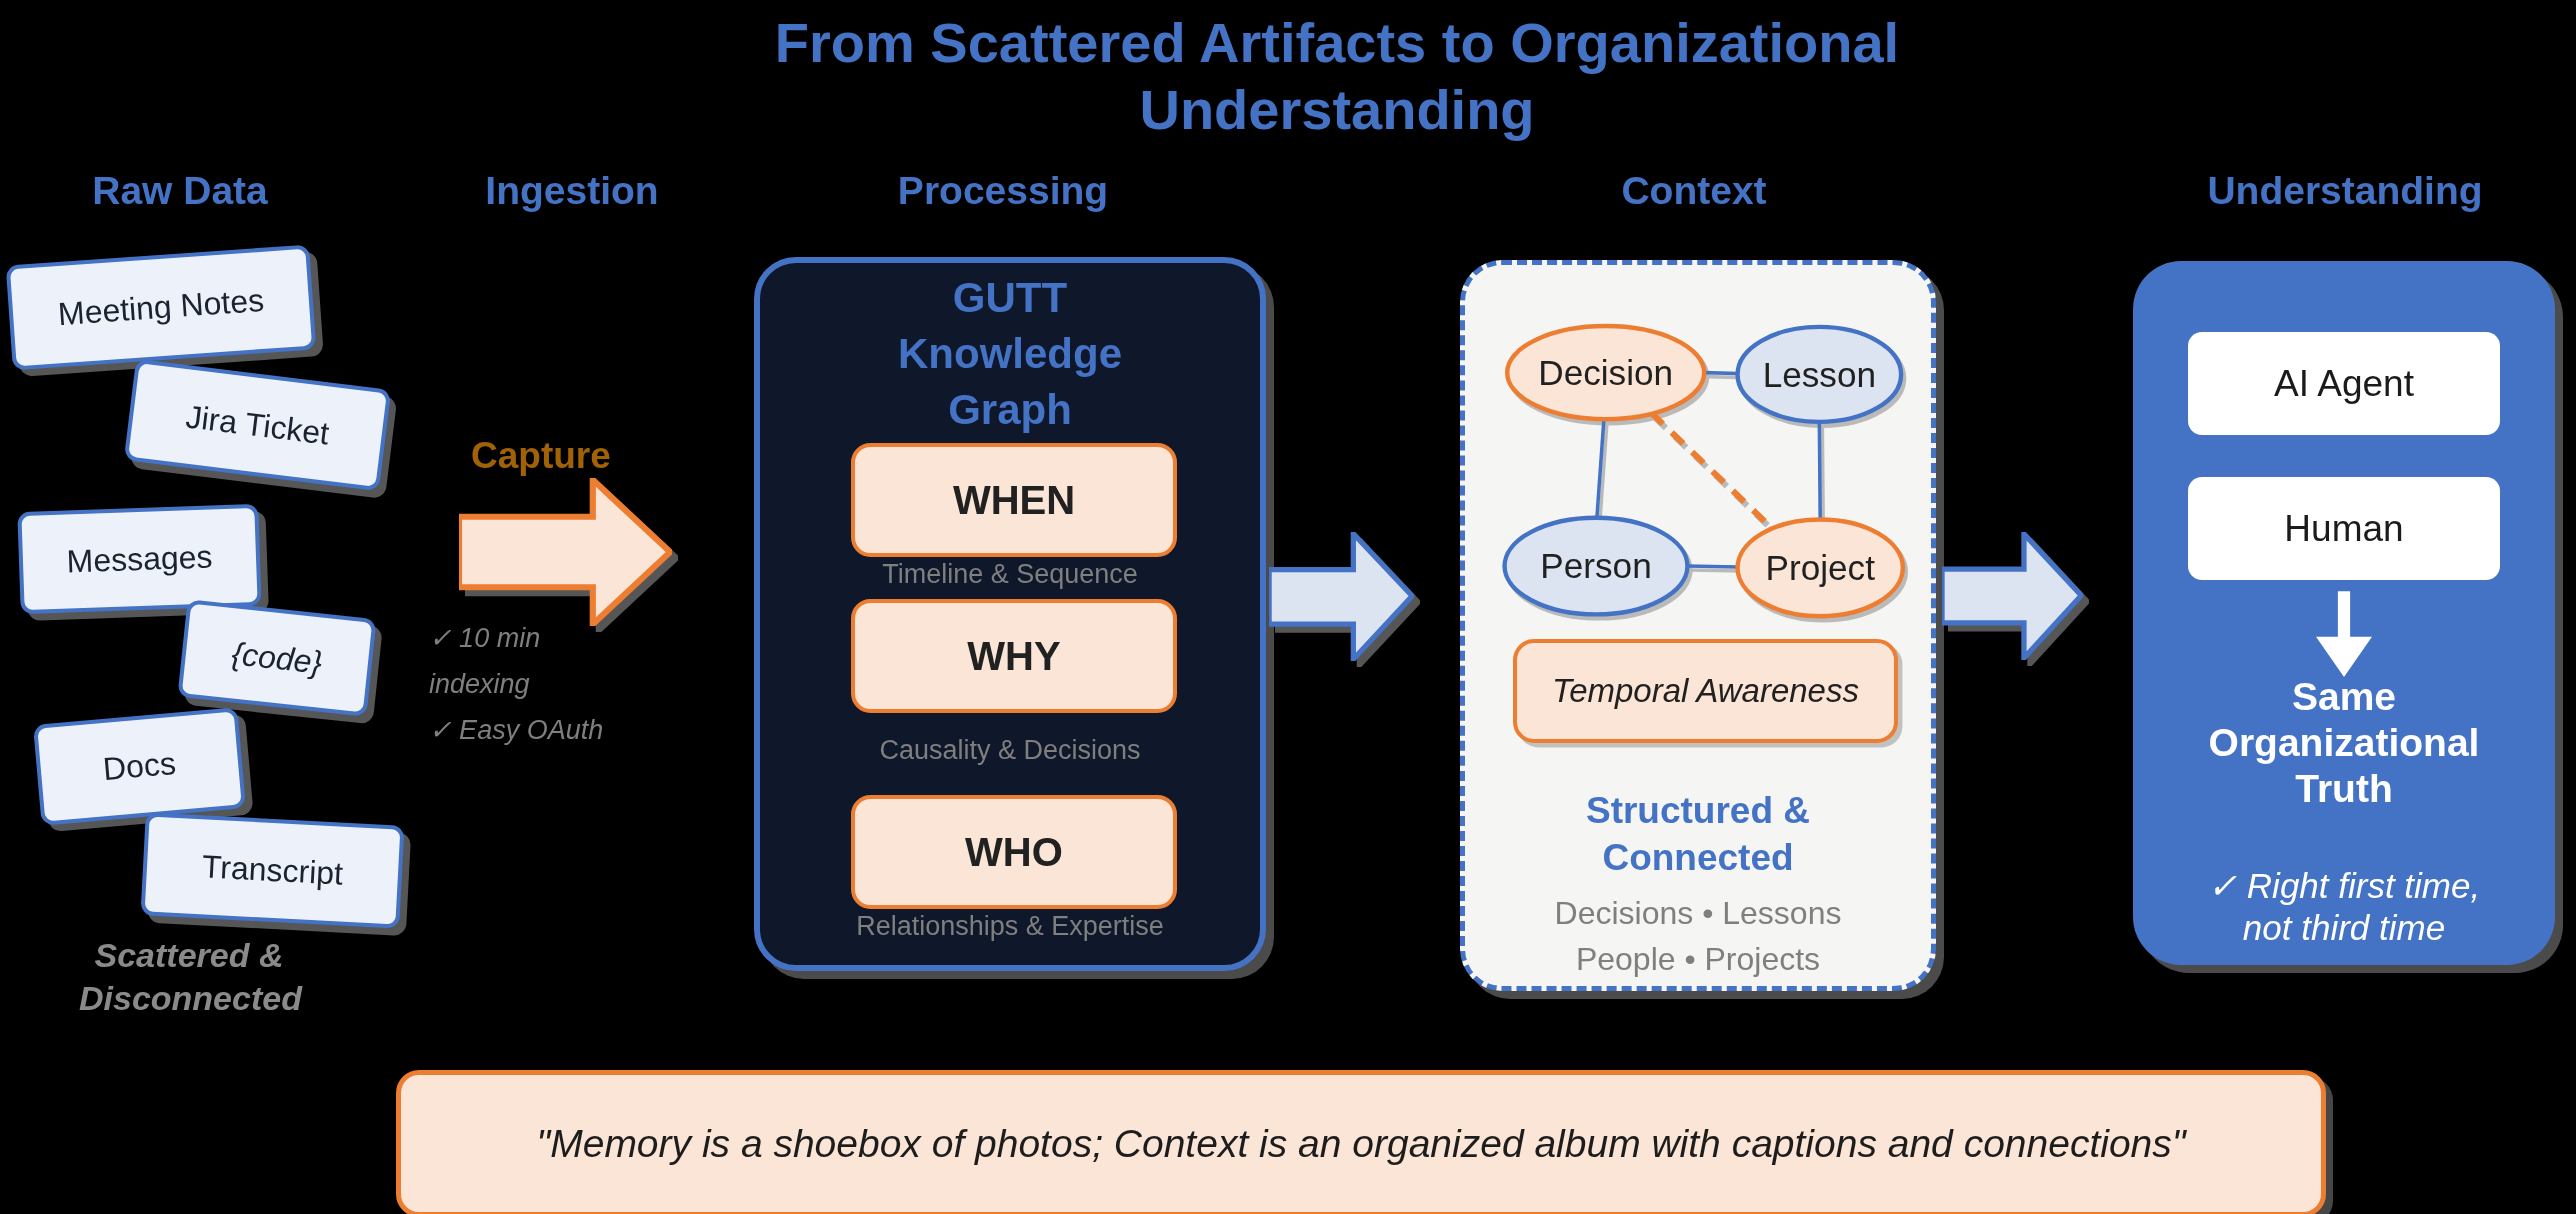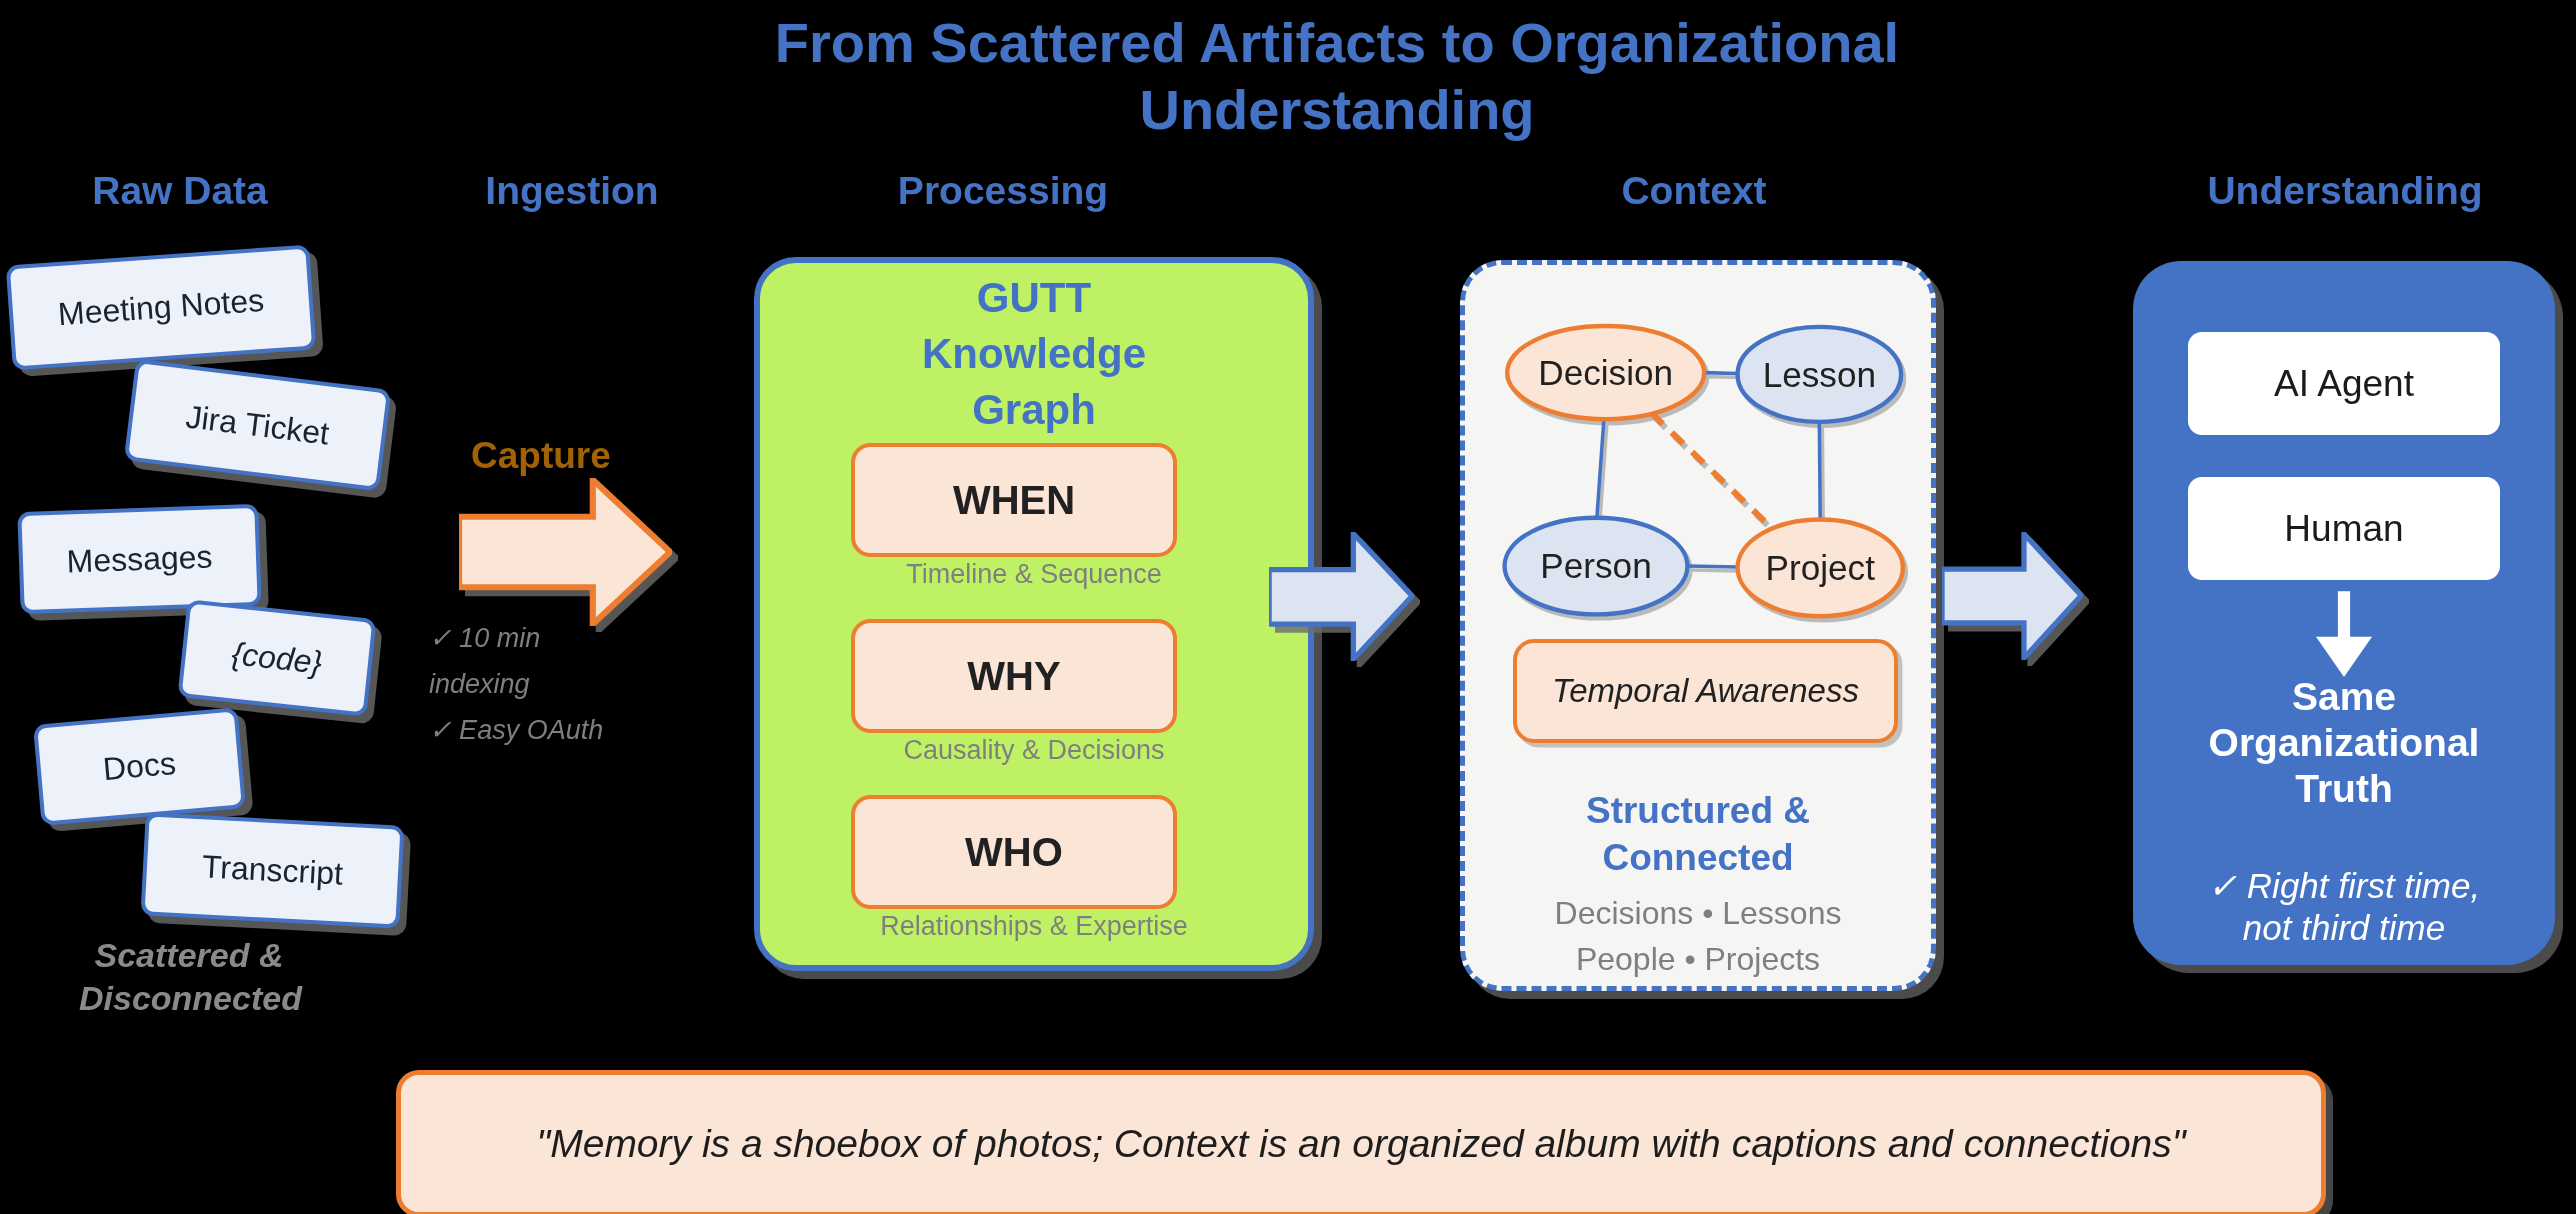--- a/index.html
+++ b/index.html
@@ -15,21 +15,21 @@
               color:#4472C4;text-align:center;white-space:nowrap;}
 
   .card{background:#EDF2FA;border:4.4px solid #4472C4;border-radius:12.3px;
         font-size:32px;color:#1b2230;box-shadow:7px 7px 0 rgba(108,108,108,.8);}
   .footnote{color:#8a8a8a;font-style:italic;font-size:34px;line-height:1.25;text-align:center;font-weight:bold;}
 
   .capture-label{font-size:37px;font-weight:bold;color:#a16207;}
   .ingest-notes{font-size:27px;color:#7F7F7F;line-height:1.7;font-style:italic;}
 
   .panel{border-radius:42px;box-shadow:8px 8px 0 rgba(100,100,100,.75);}
-  .panel-processing{left:754px;top:257px;width:500px;height:702px;background:#bef264;border:6.2px solid #4472C4;padding-left:48px;}
+  .panel-processing{left:754px;top:257px;width:500px;height:702px;background:#0f172a;border:6.2px solid #4472C4;}
   .panel-context{left:1460px;top:260px;width:466px;height:721px;background:#F5F5F4;border:5.3px dashed #4472C4;}
   .panel-understanding{left:2133px;top:261px;width:422px;height:704px;background:#4472C4;border-radius:48px;text-decoration:underline;}
 
   .gutt-title{left:0;top:7px;width:100%;text-align:center;font-size:42px;font-weight:bold;
               color:#4472C4;line-height:1.33;}
   .keybox{left:91px;width:318px;height:106px;background:#FBE5D6;border:4.4px solid #ED7D31;
           border-radius:19.4px;font-size:40px;font-weight:bold;color:#212121;}
   .keycaption{left:0;width:100%;text-align:center;font-size:27px;color:#7F7F7F;}
 
   .graph-svg{left:0;top:0;filter:drop-shadow(3.5px 4.4px 0 rgba(115,115,115,.45));}
@@ -84,21 +84,21 @@
 ✓ Easy OAuth</div>
 
   <div class="abs panel panel-processing">
     <div class="abs gutt-title pre">GUTT
 Knowledge
 Graph</div>
 
     <div class="abs keybox center" style="top:180px;">WHEN</div>
     <div class="abs keycaption" style="top:296px;">Timeline &amp; Sequence</div>
 
-    <div class="abs keybox center" style="top:356px;text-align:center;">WHY</div>
+    <div class="abs keybox center" style="top:336px;text-align:center;">WHY</div>
     <div class="abs keycaption" style="top:472px;">Causality &amp; Decisions</div>
 
     <div class="abs keybox center" style="top:532px;">WHO</div>
     <div class="abs keycaption" style="top:648px;">Relationships &amp; Expertise</div>
   </div>
 
   <svg class="abs flow-arrow" style="left:1269px;top:532px;" width="145" height="129" viewBox="0 0 165 147">
     <polygon points="0,43 96,43 96,2 163,73 96,145 96,105 0,105" fill="#DCE4F2" stroke="#4472C4" stroke-width="6"></polygon>
   </svg>
 

